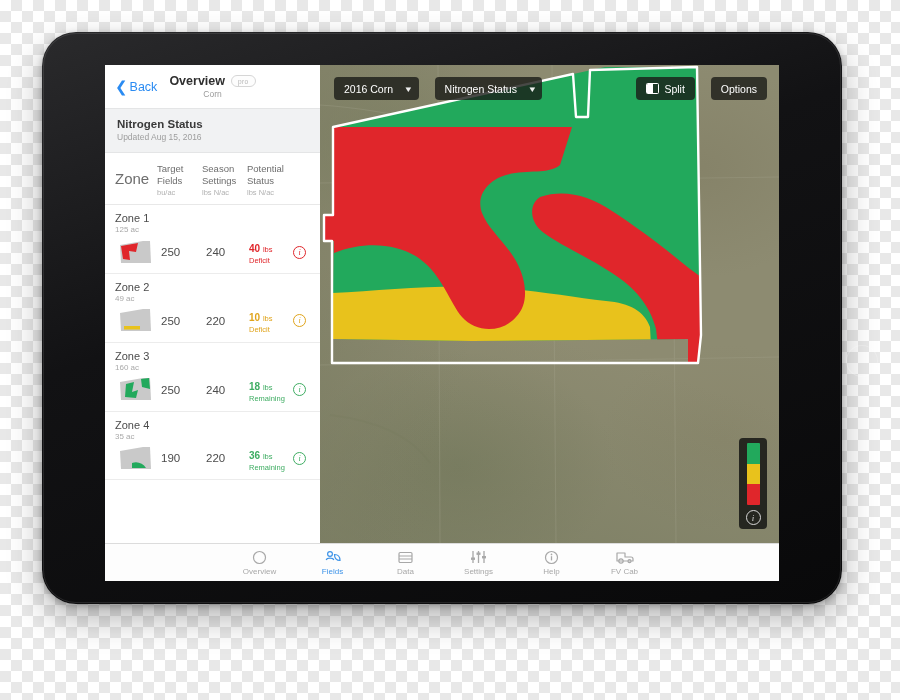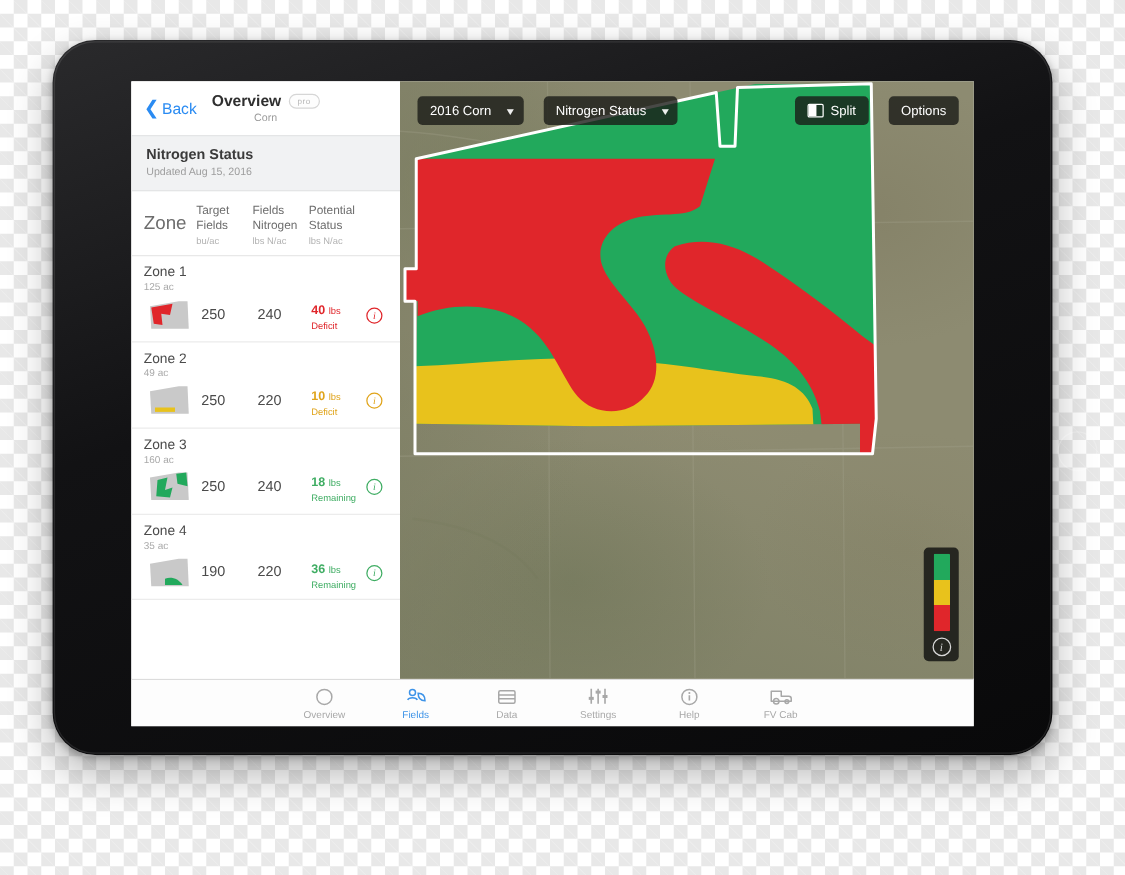--- a/index.html
+++ b/index.html
@@ -269,21 +269,21 @@
         <div class="status-sub">Updated Aug 15, 2016</div>
       </div>
 
       <div class="col-head">
         <div class="c-zone">Zone</div>
         <div class="c-num">
           <div>Target Fields</div>
           <div class="c-unit">bu/ac</div>
         </div>
         <div class="c-num">
-          <div>Fields Nitrogen</div>
+          <div>Season Settings</div>
           <div class="c-unit">lbs N/ac</div>
         </div>
         <div class="c-num">
           <div>Potential Status</div>
           <div class="c-unit">lbs N/ac</div>
         </div>
       </div>
 
       <div class="zone-list" id="zone-list">
           <div class="zone-row">

